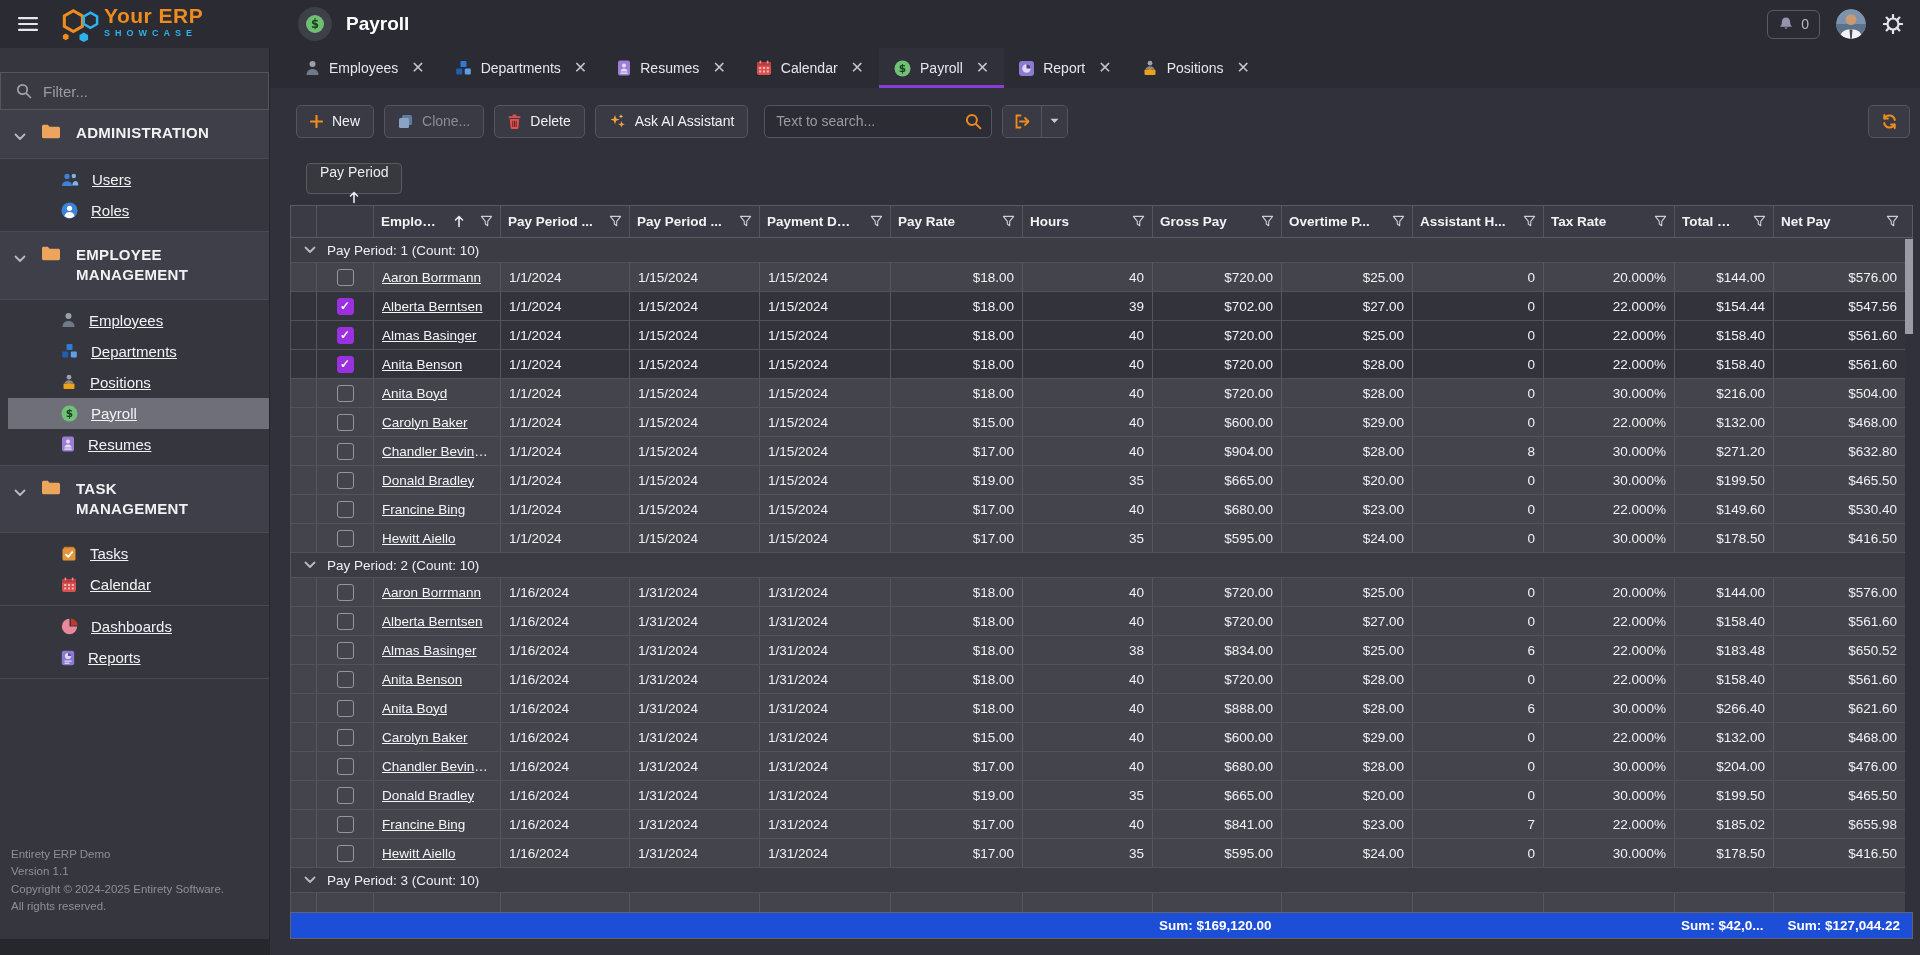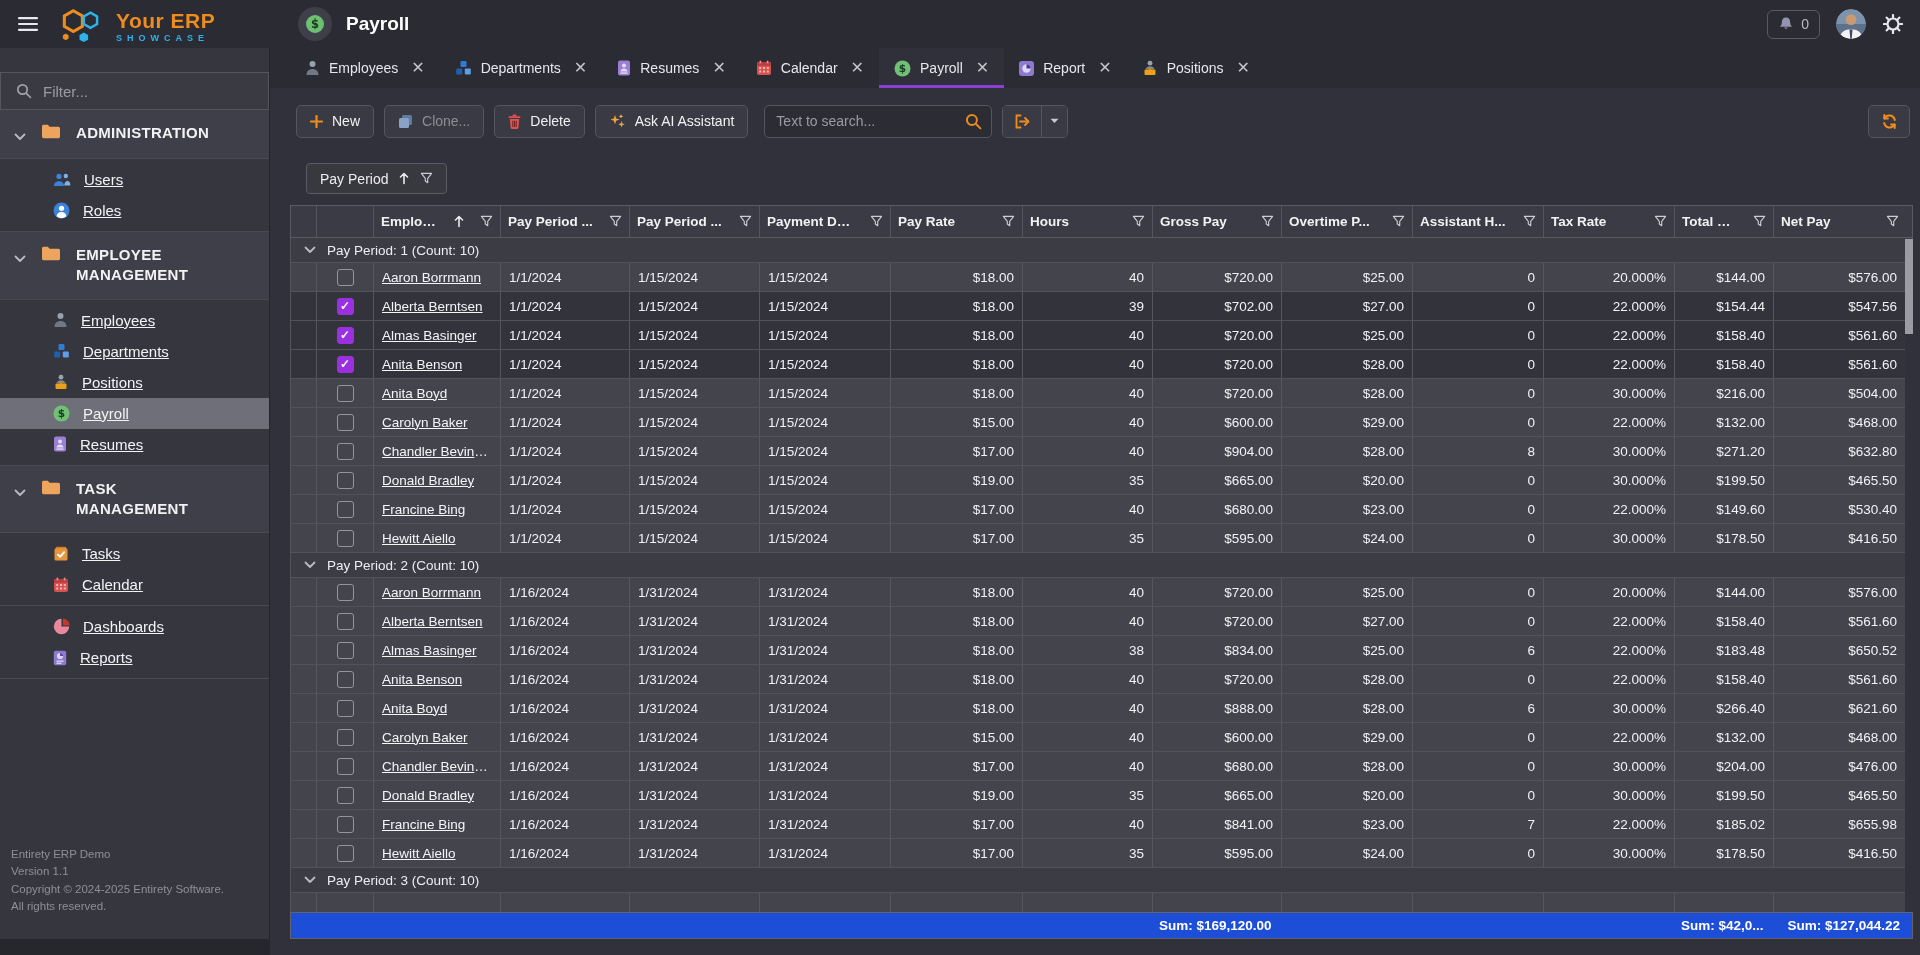--- a/index.html
+++ b/index.html
@@ -4,21 +4,21 @@
 <style>
   * { box-sizing: border-box; margin: 0; padding: 0; }
   html,body { width:1920px; height:955px; overflow:hidden; background:#26262d;
               font-family:"Liberation Sans", sans-serif; }
 
   
   .topbar { position:fixed; top:0; left:0; width:1920px; height:48px; background:#2b2b33;
             display:flex; align-items:center; z-index:30; }
   .topbar-left { width:270px; display:flex; align-items:center; gap:16px; padding-left:14px; }
   .hamburger { background:none; border:none; cursor:pointer; display:flex; padding:4px; }
-  .logo { display:flex; align-items:flex-end; gap:14px; }
+  .logo { display:flex; align-items:flex-start; gap:2px; }
   .logo-text { display:flex; flex-direction:column; line-height:1; }
   .logo-line1 { color:#ef8c1e; font-weight:bold; font-size:21px; letter-spacing:0.5px; }
   .logo-line2 { color:#2bb3ea; font-size:9px; font-weight:bold; letter-spacing:5px; margin-top:3px; }
   .page-head { display:flex; align-items:center; gap:14px; margin-left:28px; }
   .page-title { color:#fff; font-size:19px; font-weight:bold; }
   .topbar-right { margin-left:auto; display:flex; align-items:center; gap:16px; padding-right:16px; }
   .bell-box { display:flex; align-items:center; gap:7px; border:1px solid #5a5a66; border-radius:6px;
               height:29px; padding:0 10px; background:transparent; cursor:pointer; }
   .bell-count { color:#b9b9c4; font-size:14px; }
   .avatar { width:30px; height:30px; border-radius:50%; overflow:hidden; cursor:pointer; display:flex; }
@@ -30,21 +30,21 @@
   .filter-box { margin-top:24px; height:38px; width:100%; border:1px solid #55555f; background:#3a3a43;
                 display:flex; align-items:center; gap:11px; padding:0 15px; }
   .filter-box input { flex:1; background:transparent; border:none; outline:none; color:#cfcfd6; font-size:15px; }
   .filter-box input::placeholder { color:#9b9ba3; }
   .nav-group-header { display:flex; align-items:flex-start; gap:15px; padding:13px 14px; background:#3f3f49;
                       border-bottom:1px solid #4a4a54; cursor:pointer; }
   .nav-group-header .glabel { color:#f2f2f5; font-weight:bold; font-size:15px; letter-spacing:0.3px;
                               max-width:155px; line-height:1.35; }
   .nav-group-header .chev { margin-top:4px; }
   .nav-items { border-bottom:1px solid #4a4a54; padding:5px 0; }
-  .nav-item { display:flex; align-items:center; gap:13px; padding:7px 14px 7px 53px; cursor:pointer; }
+  .nav-item { display:flex; align-items:center; gap:13px; padding:7px 14px 7px 53px; cursor:pointer;margin-left:8px; }
   .nav-item.selected { background:#6f6f79; }
   .nav-item .nlabel { color:#f3f3f6; font-size:15px; text-decoration:underline; }
   .sidebar-footer { position:absolute; left:11px; bottom:24px; color:#8f8f98; font-size:11.5px; line-height:1.5; }
 
   
   .main { position:fixed; left:270px; top:48px; right:0; bottom:0; background:#31313b; }
 
   .tabbar { height:40px; background:#2b2b33; display:flex; align-items:stretch; padding-left:20px; }
   .tab { position:relative; display:flex; align-items:center; gap:9px; padding:0 15px; cursor:pointer;
          color:#e6e6ec; font-size:14px; }
@@ -68,21 +68,21 @@
   .split-main { width:38px; display:flex; align-items:center; justify-content:center; background:#3a3a44;
                 border:none; cursor:pointer; }
   .split-caret { width:26px; display:flex; align-items:center; justify-content:center; background:#3a3a44;
                  border:none; border-left:1px solid #55555f; cursor:pointer; }
   .refresh-btn { margin-left:auto; width:42px; height:33px; background:#3a3a44; border:1px solid #55555f;
                  border-radius:5px; display:flex; align-items:center; justify-content:center; cursor:pointer; }
 
   .group-panel { height:51px; padding:9px 0 0 36px; }
   .chip { display:inline-flex; align-items:center; gap:11px; height:31px; padding:0 13px;
           border:1px solid #5a5a64; border-radius:4px; background:#38383f; color:#ececf1;
-          font-size:14px; cursor:pointer; }
+          font-size:14px; cursor:pointer;flex-direction:column; }
 
   
   .grid { position:relative; margin-left:20px; width:1623px; }
   .grid-header { display:flex; height:33px; background:#3b3b45; border:1px solid #5a5a64; border-bottom:1px solid #5a5a64; }
   .hcell { display:flex; align-items:center; gap:16px; padding:0 7px; border-right:1px solid #55555f;
            color:#f2f2f5; font-size:13.5px; font-weight:bold; overflow:hidden; white-space:nowrap; cursor:pointer; }
   .hcell:last-child { border-right:none; }
   .hcell .hlabel { overflow:hidden; text-overflow:ellipsis; }
   .hcell .funnel { margin-left:auto; display:flex; cursor:pointer; }
   .grid-body { height:674px; overflow:hidden; border-left:1px solid #55555f; border-right:1px solid #55555f;

